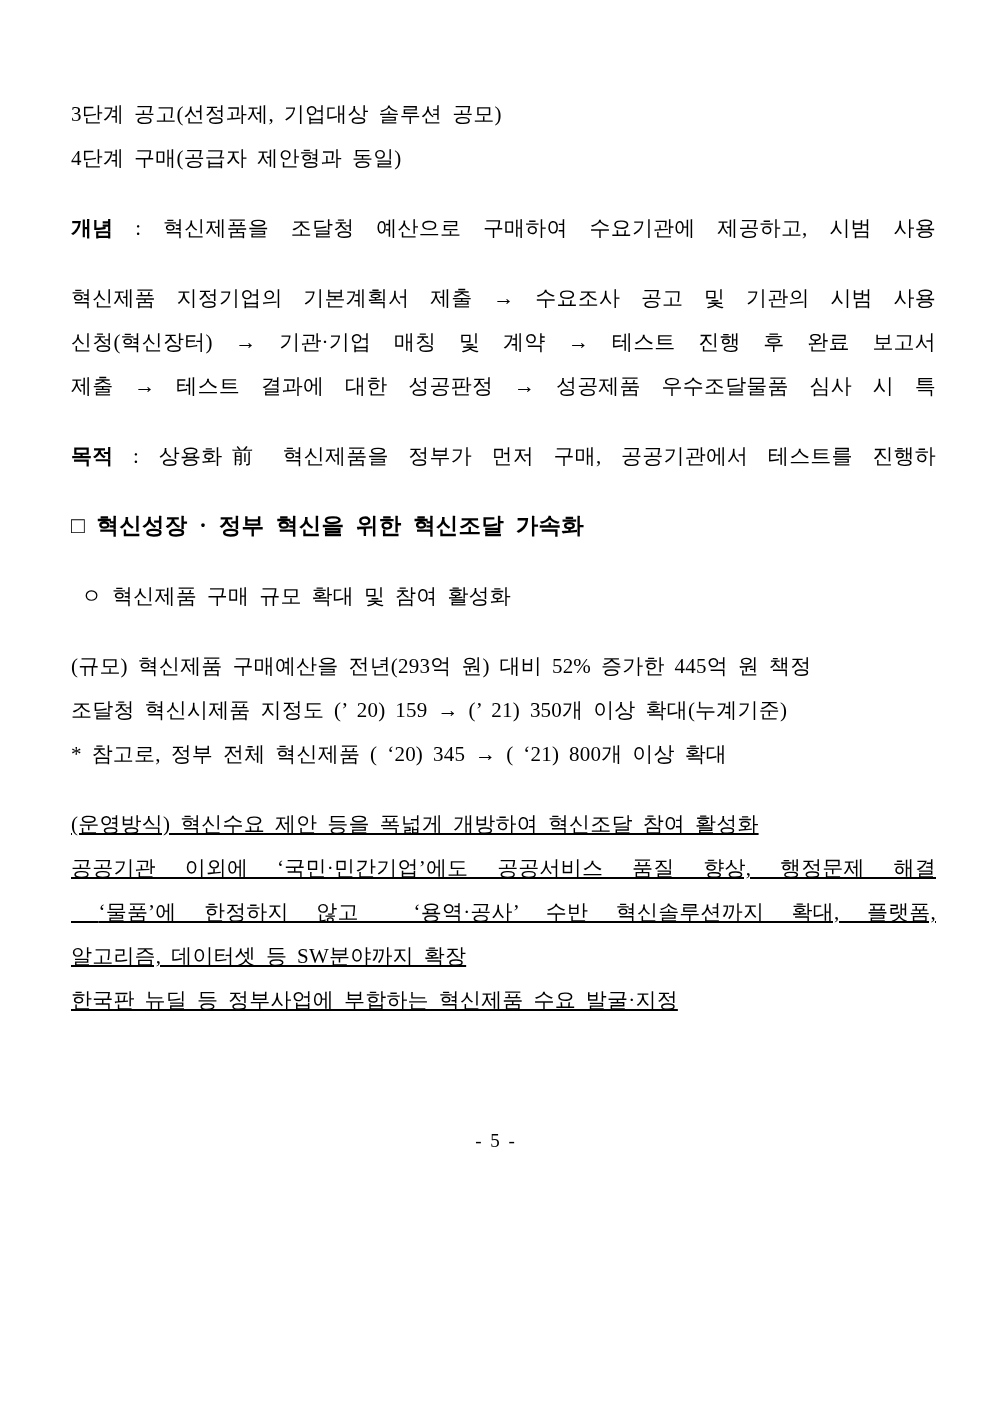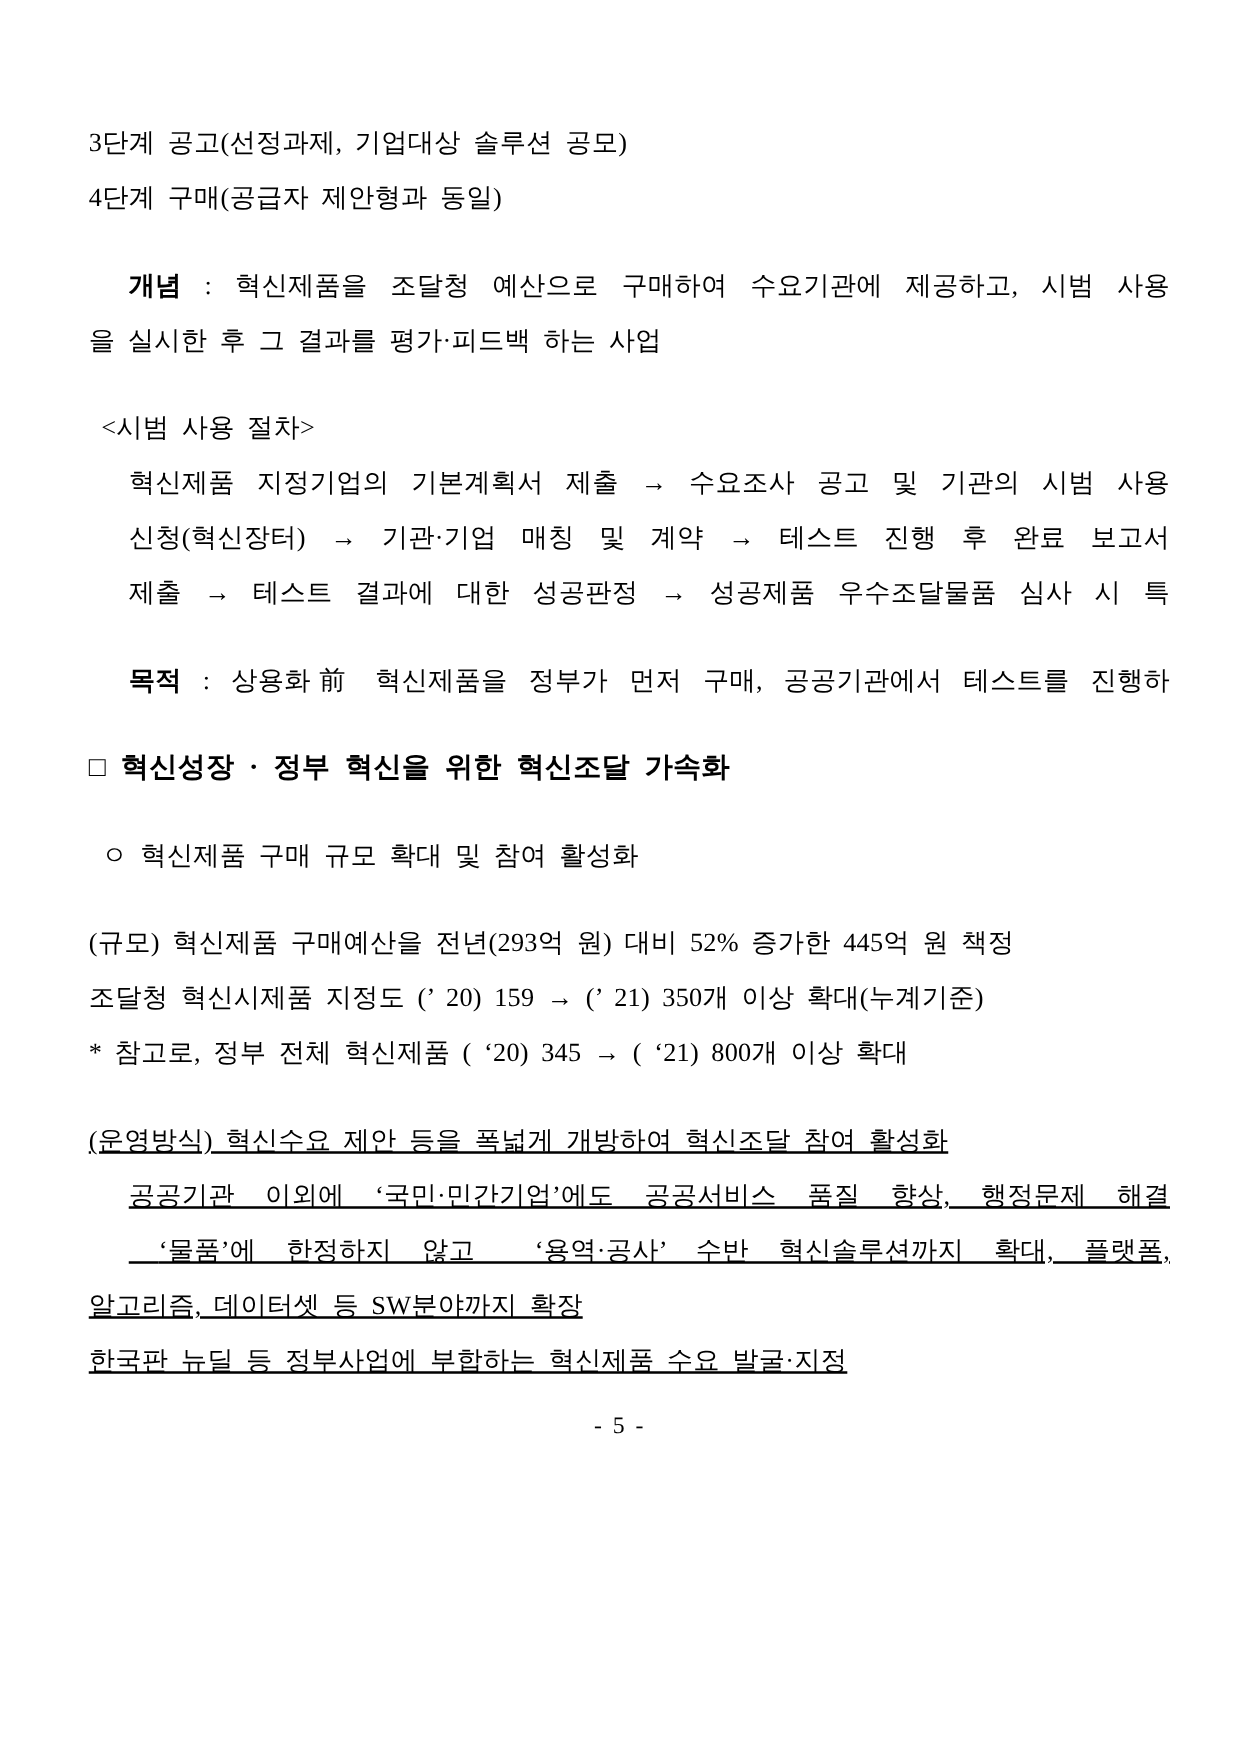--- a/index.html
+++ b/index.html
@@ -29,21 +29,20 @@
   .line {
     font-size: 21px;
     line-height: 44px;
     text-align: justify;
     word-spacing: 4.5px;
     letter-spacing: 0.2px;
     white-space: pre-wrap;
   }
   .line.fill {
     text-align-last: justify;
-    margin-left: 32px;
   }
   .block.heading .line {
     font-weight: bold;
     font-size: 22.5px;
     word-spacing: 6px;
   }
   .run-bold {
     font-weight: bold;
   }
   .footer {
@@ -60,24 +59,22 @@
 <body>
 
 <div class="page">
   <div class="content" id="doc-content">
       <div class="block para">
         <div class="line"><span>3단계 공고(선정과제, 기업대상 솔루션 공모)</span></div>
         <div class="line"><span>4단계 구매(공급자 제안형과 동일)</span></div>
       </div>
       <div class="block para">
         <div class="line fill"><span class="run-bold">개념</span><span> : 혁신제품을 조달청 예산으로 구매하여 수요기관에 제공하고, 시범 사용</span></div>
-        <div class="line"><span>을 실시한 후 그 결과를 평가·피드백 하는 사업</span></div>
       </div>
       <div class="block para">
-        <div class="line"><span> &lt;시범 사용 절차&gt;</span></div>
         <div class="line fill"><span>혁신제품 지정기업의 기본계획서 제출 → 수요조사 공고 및 기관의 시범 사용</span></div>
         <div class="line fill"><span>신청(혁신장터) → 기관·기업 매칭 및 계약 → 테스트 진행 후 완료 보고서</span></div>
         <div class="line fill"><span>제출 → 테스트 결과에 대한 성공판정 → 성공제품 우수조달물품 심사 시 특</span></div>
       </div>
       <div class="block para">
         <div class="line fill"><span class="run-bold">목적</span><span> : 상용화前 혁신제품을 정부가 먼저 구매, 공공기관에서 테스트를 진행하</span></div>
       </div>
       <div class="block heading">
         <div class="line"><span>□</span><span> 혁신성장 · 정부 혁신을 위한 혁신조달 가속화</span></div>
       </div>

